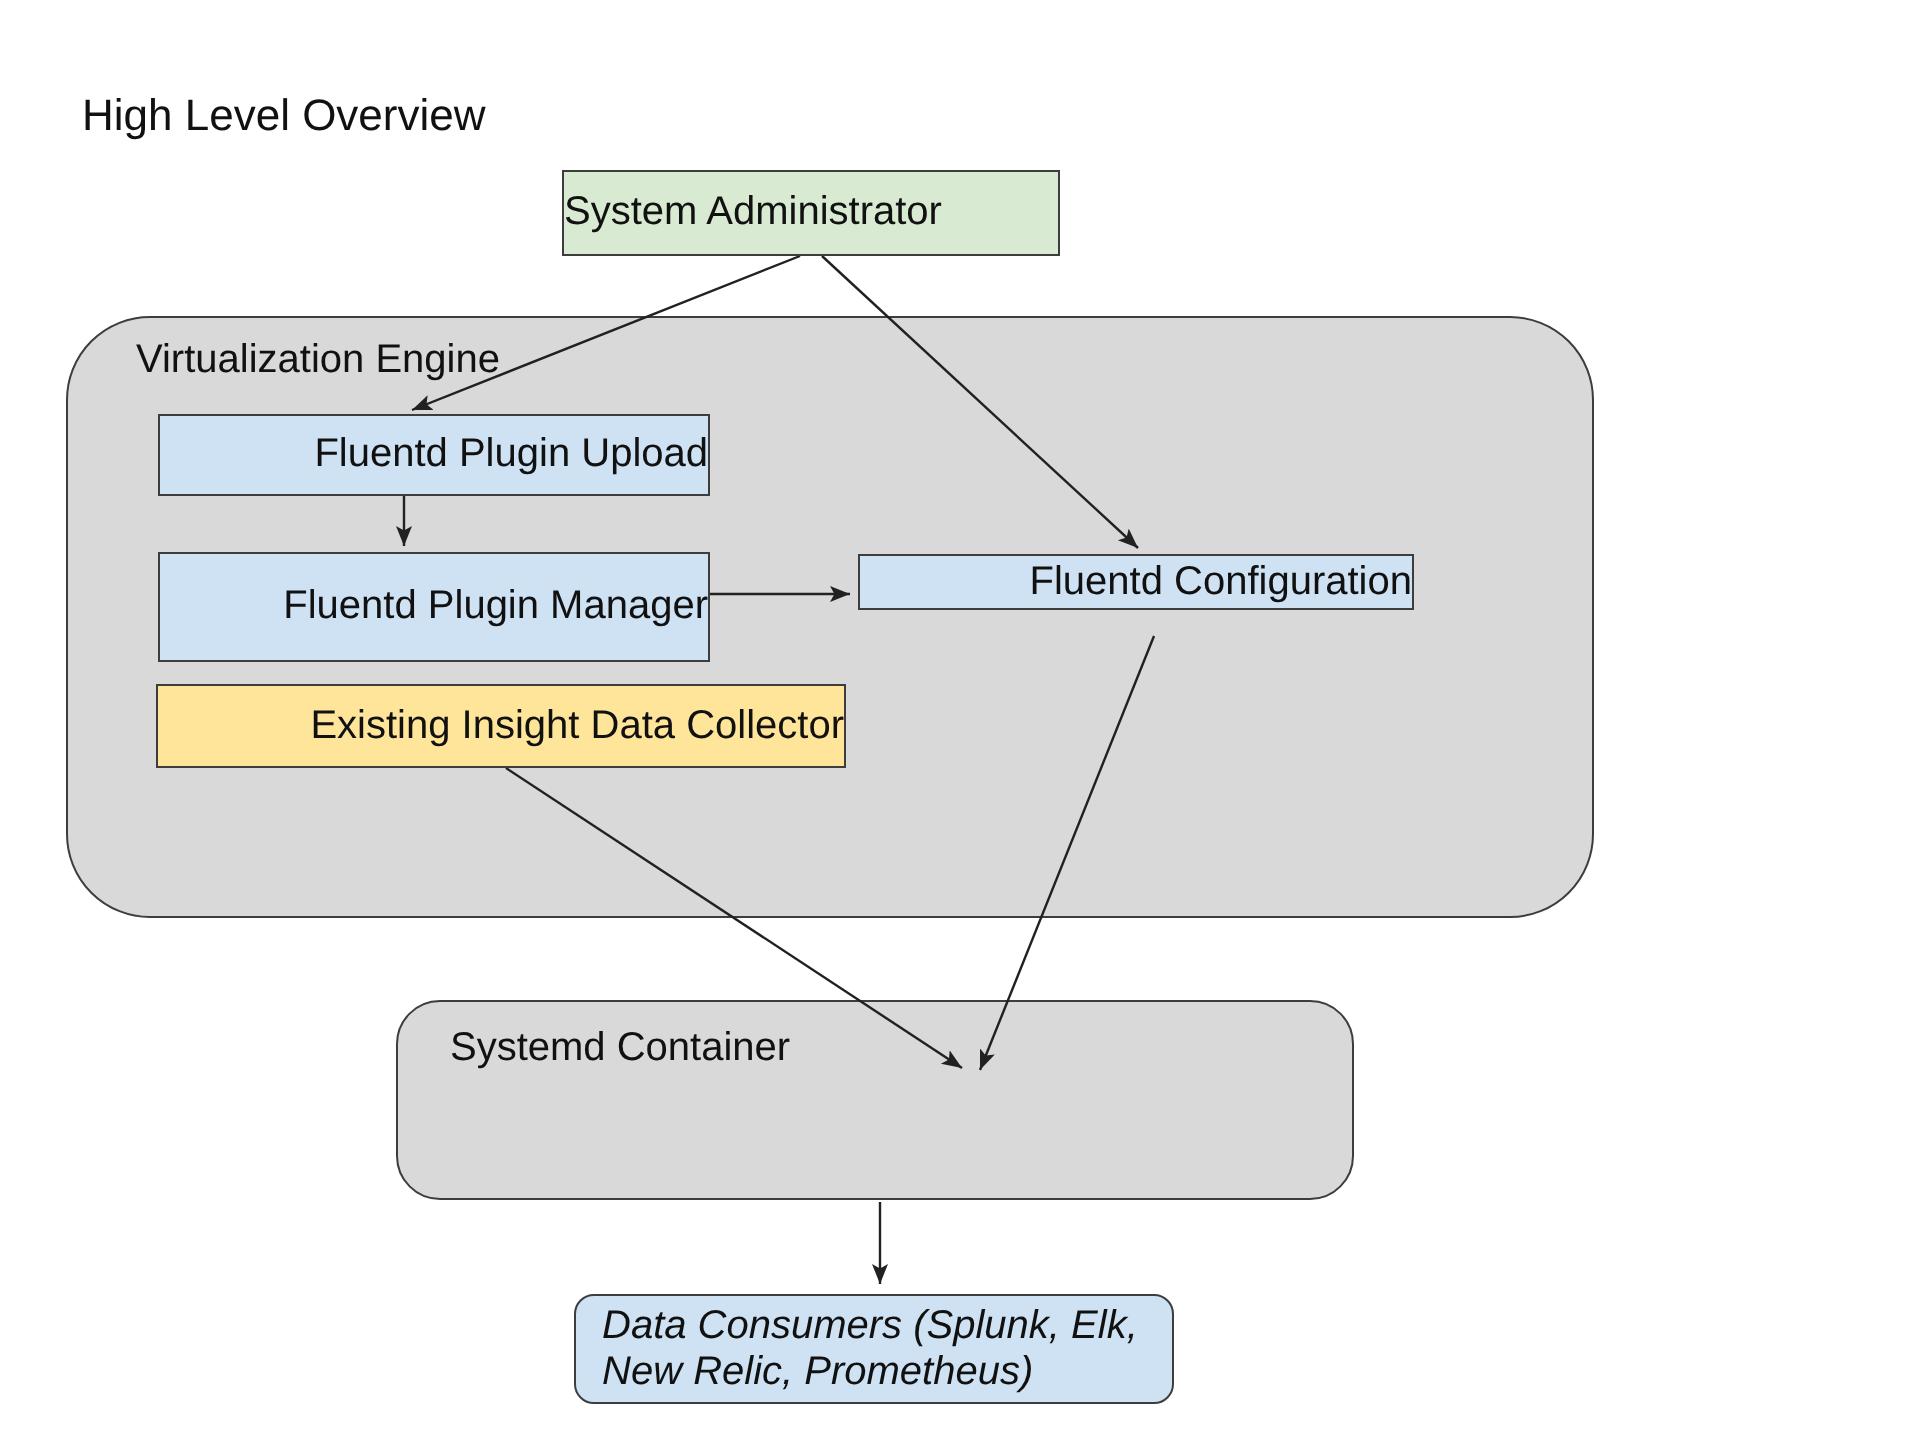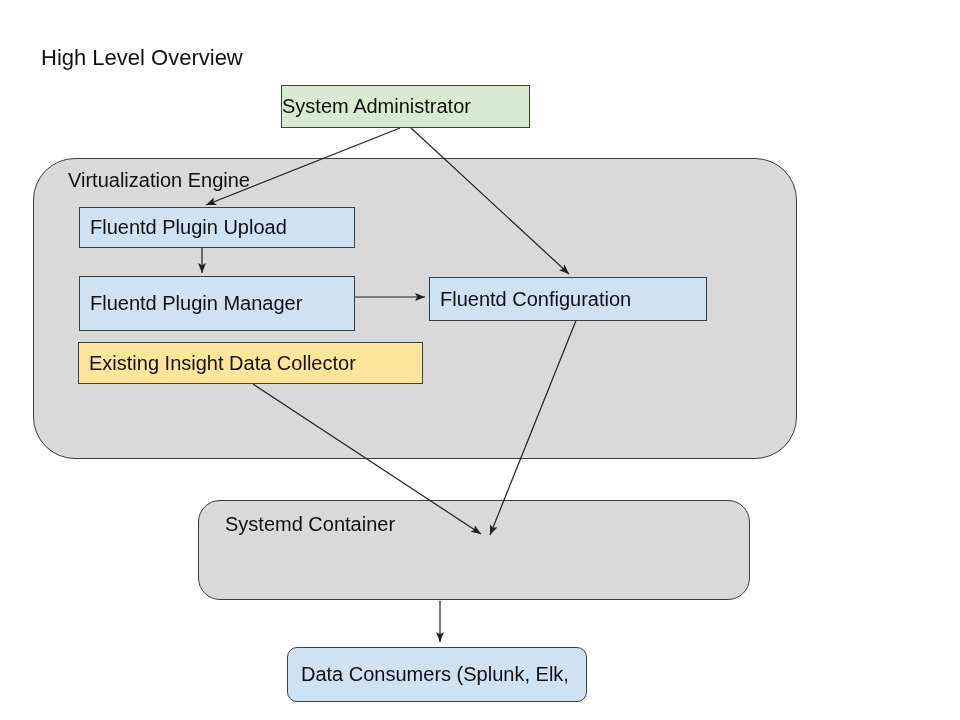--- a/index.html
+++ b/index.html
@@ -13,50 +13,51 @@
   .title{
     position:absolute;left:41px;top:30px;
     font-size:22px;line-height:24px;color:var(--text,#111);
   }
   .container{
     position:absolute;box-sizing:border-box;
     background:var(--container-gray,#d9d9d9);
     border:1px solid var(--border,#3d3d3d);
   }
   .container.ve{left:33px;top:142px;width:764px;height:301px;border-radius:42px;}
-  .container.sc{left:198px;top:484px;width:552px;height:100px;border-radius:22px;}
+  .container.sc{left:198px;top:484px;width:479px;height:100px;border-radius:22px;}
   .container-label{
     position:absolute;font-size:20px;line-height:22px;color:var(--text,#111);
     white-space:nowrap;
   }
   .ve .container-label{left:34px;top:10px;}
   .sc .container-label{left:26px;top:12px;}
   .edges{position:absolute;left:0;top:0;width:960px;height:720px;pointer-events:none;}
   .edges line{stroke:var(--arrow,#212121);stroke-width:1.2;}
   #arrowhead path{fill:var(--arrow,#212121);}
   .node{
     position:absolute;box-sizing:border-box;
     border:1px solid var(--border,#3d3d3d);
     display:flex;align-items:center;
     font-size:20px;line-height:23px;color:var(--text,#111);
-    padding-left:10px;white-space:nowrap;
+    padding-left:10px;white-space:nowrap;justify-content:flex-end;
   }
   .node.green{background:var(--node-green,#d9ead3);justify-content:flex-start;padding-left:0;}
   .node.blue{background:var(--node-blue,#cfe2f3);}
   .node.yellow{background:var(--node-yellow,#ffe599);}
   .node.upload{left:79px;top:191px;width:276px;height:41px;}
   .node.manager{left:79px;top:260px;width:276px;height:55px;}
-  .node.config{left:429px;top:261px;width:278px;height:44px;}
+  .node.config{left:429px;top:261px;width:278px;height:28px;}
   .node.collector{left:78px;top:326px;width:345px;height:42px;}
   .node.sysadmin{left:281px;top:69px;width:249px;height:43px;}
   .node.service{left:352px;top:523px;width:275px;height:44px;padding-left:8px;}
   .node.consumers{
     left:287px;top:631px;width:300px;height:55px;border-radius:10px;
     flex-direction:column;align-items:flex-start;justify-content:center;
     padding-left:13px;
+    font-style:italic;
   }
 </style>
 </head>
 <body>
 
 <div class="stage">
 
   <div class="title">High Level Overview</div>
 
   <div class="container ve">
@@ -98,15 +99,16 @@
     <span>Fluentd Configuration</span>
   </div>
 
   <div class="node yellow collector">
     <span>Existing Insight Data Collector</span>
   </div>
 
 
   <div class="node blue consumers">
     <span>Data Consumers (Splunk, Elk,</span>
+    <span>New Relic, Prometheus)</span>
   </div>
 
 </div>
 
 </body></html>

